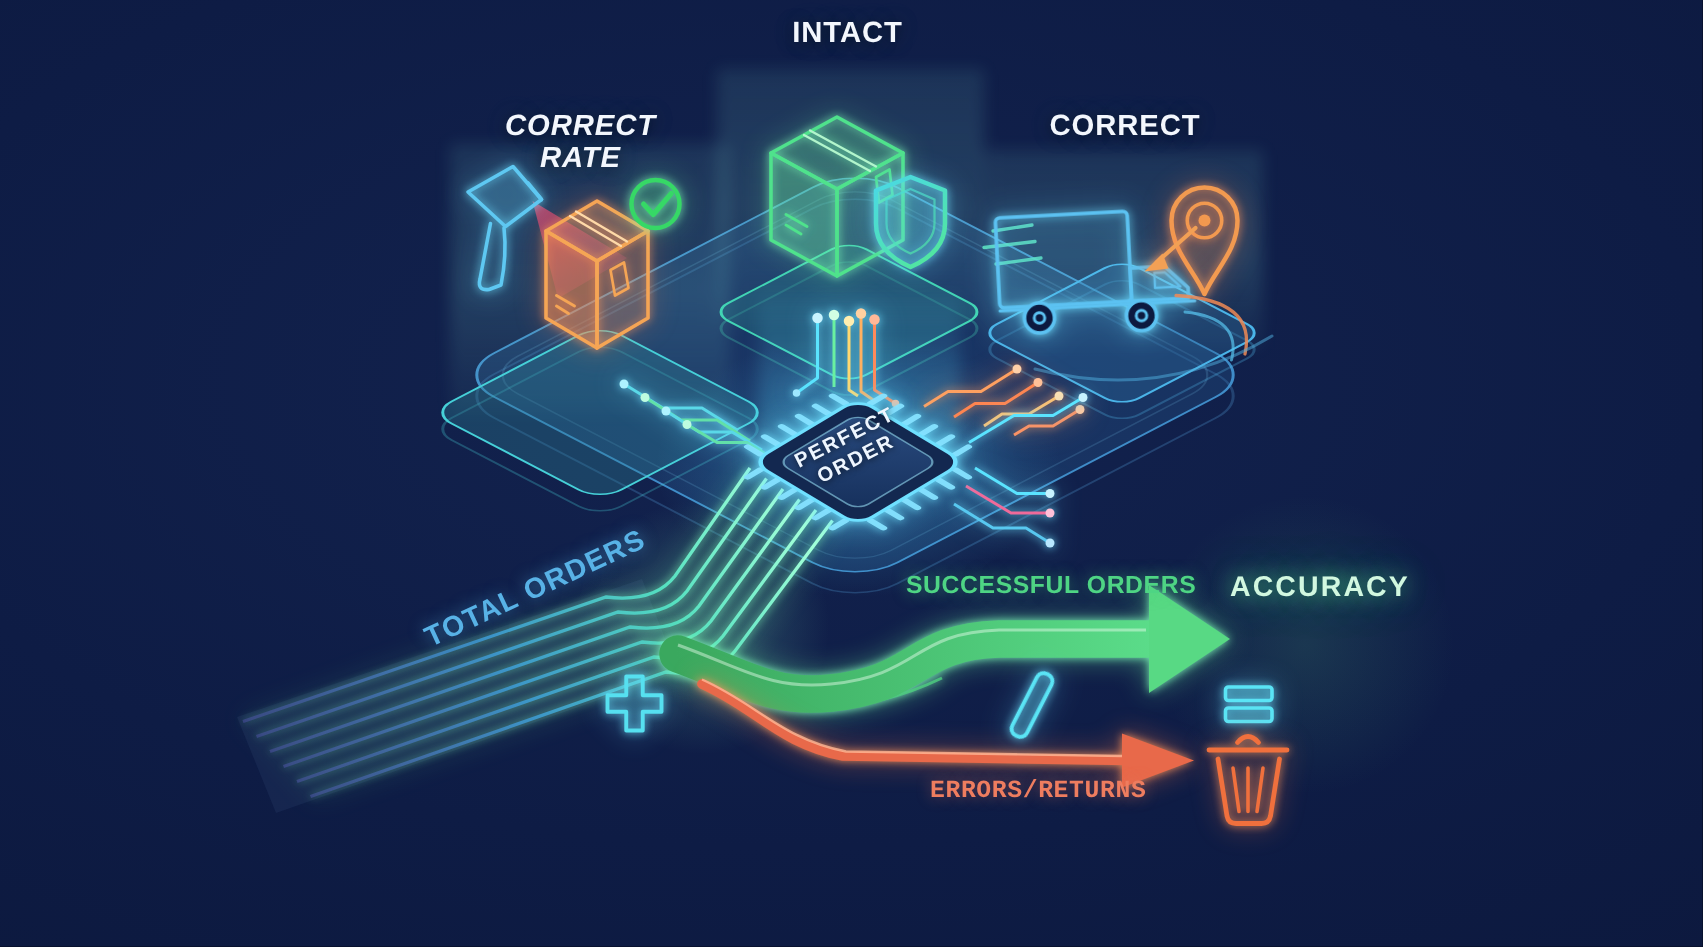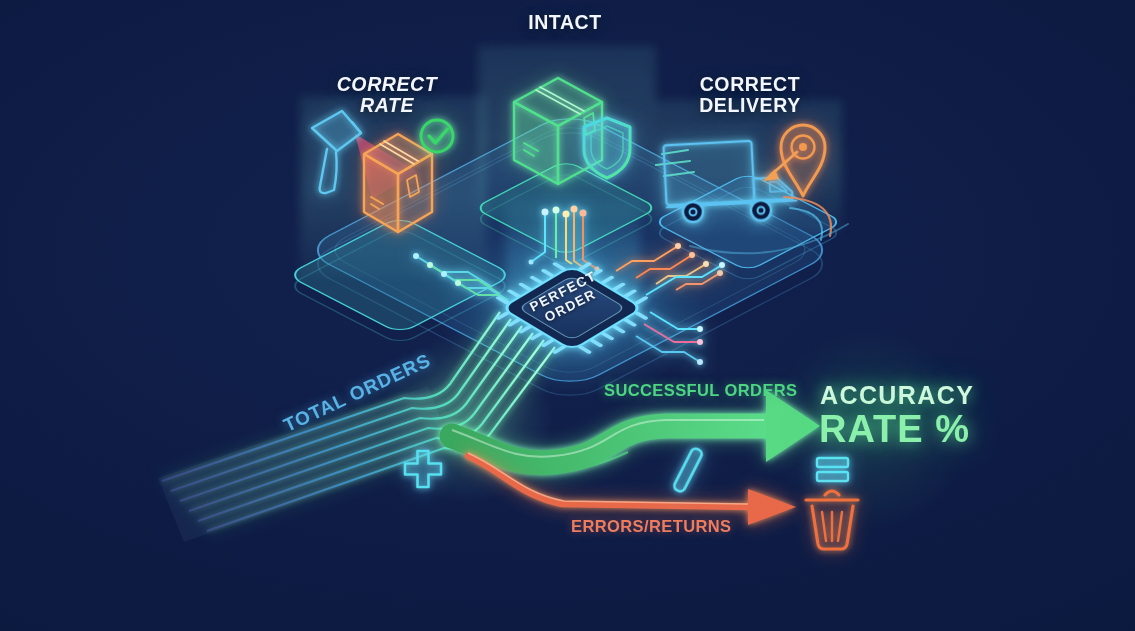--- a/index.html
+++ b/index.html
@@ -12,21 +12,21 @@
   .txt{position:absolute;font-weight:800;white-space:nowrap;}
   .pod-label{color:#f3f7fd;font-size:19.5px;line-height:21px;text-align:center;
     letter-spacing:.6px;text-shadow:0 1px 10px rgba(0,0,0,.65),0 0 18px rgba(120,220,255,.18);}
   .chip-label{color:#eef6ff;font-size:13.5px;line-height:16px;text-align:center;letter-spacing:1.4px;
     transform:rotate(-27deg);text-shadow:0 1px 4px rgba(0,0,0,.6);}
   .flow-label{font-size:16.5px;letter-spacing:.4px;text-align:left;}
   .lbl-total{color:#58b2e6;font-size:19px;letter-spacing:1px;transform:rotate(-25deg);
     text-shadow:0 0 10px rgba(90,190,240,.55);}
   .lbl-success{color:#4ed584;text-shadow:0 0 10px rgba(78,213,132,.55);}
   .lbl-errors{color:#ee7d5f;text-shadow:0 0 10px rgba(238,125,95,.45);}
-  .lbl-acc{color:#d2f8e0;font-size:25px;letter-spacing:1.4px;
+  .lbl-acc{color:#d2f8e0;font-size:19px;letter-spacing:1.4px;
     text-shadow:0 0 14px rgba(90,240,150,.8),0 0 36px rgba(90,240,150,.45);}
   .lbl-acc2{color:#8bf0ab;font-size:38px;letter-spacing:1px;
     text-shadow:0 0 16px rgba(90,240,150,.8),0 0 40px rgba(90,240,150,.45);}
   .glow-cyan{filter:drop-shadow(0 0 3px rgba(110,225,255,.9)) drop-shadow(0 0 9px rgba(110,225,255,.45));}
   .glow-green{filter:drop-shadow(0 0 3px rgba(130,255,190,.85)) drop-shadow(0 0 9px rgba(110,240,160,.45));}
   .glow-orange{filter:drop-shadow(0 0 3px rgba(255,150,90,.85)) drop-shadow(0 0 9px rgba(255,120,70,.45));}
   .soft{filter:blur(5px);}
 </style>
 </head>
 <body>
@@ -310,27 +310,25 @@
 
 <div class="txt pod-label" style="left:297px;top:74px;width:180px;font-style:italic;">
   <div>CORRECT</div>
   <div>RATE</div>
 </div>
 <div class="txt pod-label" style="left:465px;top:12px;width:200px;">
   <div>INTACT</div>
 </div>
 <div class="txt pod-label" style="left:655px;top:74px;width:190px;">
   <div>CORRECT</div>
-  <div>DELIVERY</div>
 </div>
 
 <div class="txt chip-label" style="left:502px;top:283px;width:130px;">
   <div>PERFECT</div>
   <div>ORDER</div>
 </div>
 
 <div class="txt lbl-total" style="left:277px;top:380px;width:170px;">TOTAL ORDERS</div>
 <div class="txt flow-label lbl-success" style="left:604px;top:381px;width:180px;">SUCCESSFUL ORDERS</div>
-<div class="txt flow-label lbl-errors" style="left:571px;top:517px;width:160px;">ERRORS/RETURNS</div>
+<div class="txt flow-label lbl-errors" style="left:620px;top:517px;width:160px;font-family:Liberation Mono, monospace;">ERRORS/RETURNS</div>
 
 <div class="txt lbl-acc" style="left:820px;top:381px;">ACCURACY</div>
-<div class="txt lbl-acc2" style="left:819px;top:408px;">RATE %</div>
 </div>
 
 </body></html>

